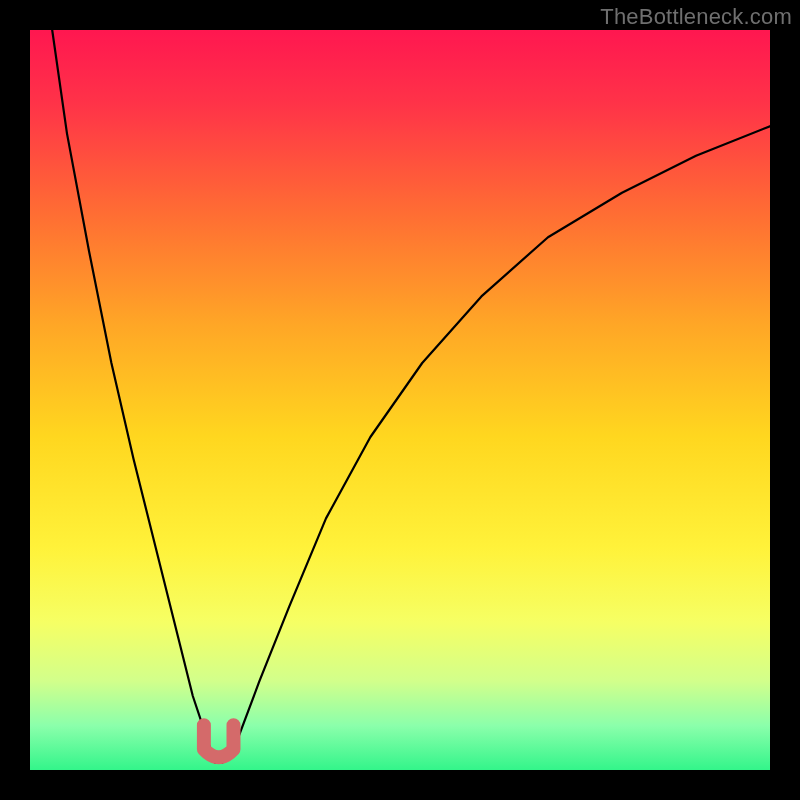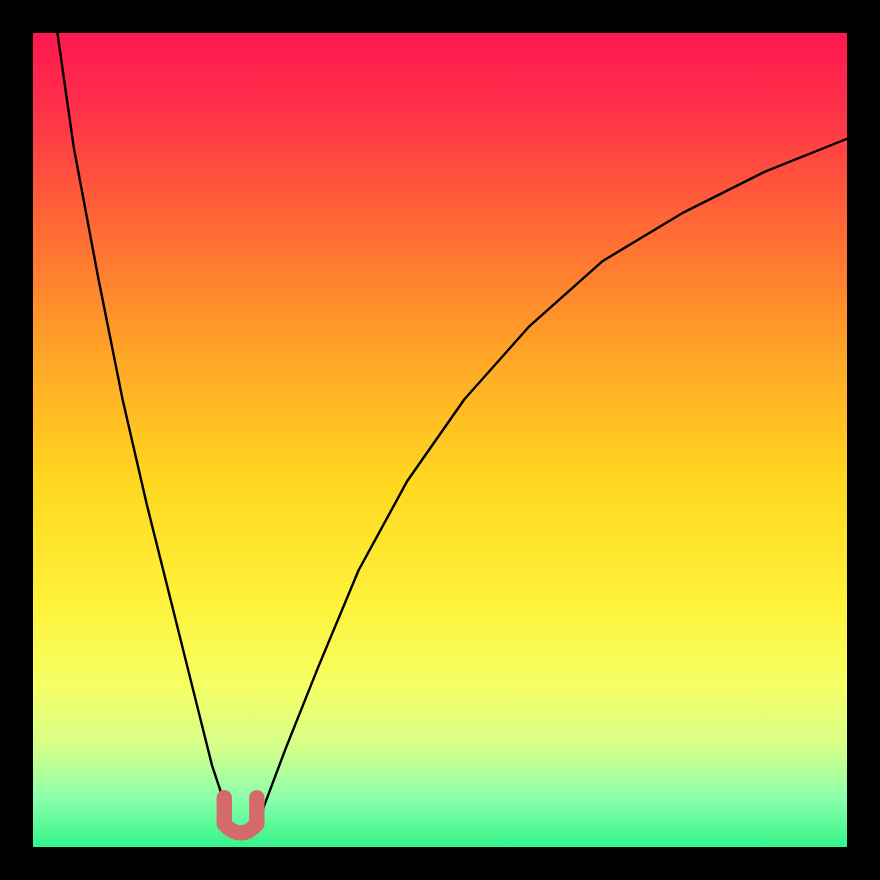--- a/index.html
+++ b/index.html
@@ -57,13 +57,14 @@
 </head>
 <body>
 
 <div class="frame">
   <div class="plot">
     <svg class="curve" viewBox="0 0 740 740" preserveAspectRatio="none">
       <path d="M22.20 0.00 L37.00 103.60 L59.20 222.00 L81.40 333.00 L103.60 429.20 L125.80 518.00 L148.00 606.80 L162.80 666.00 L177.60 710.40 L185.00 732.60 L192.40 732.60 L207.20 710.40 L229.40 651.20 L259.00 577.20 L296.00 488.40 L340.40 407.00 L392.20 333.00 L451.40 266.40 L518.00 207.20 L592.00 162.80 L666.00 125.80 L740.00 96.20" fill="none" stroke="#000" stroke-width="2.2" stroke-linecap="round" stroke-linejoin="round"></path>
       <path d="M 173.9 695.2 L 173.9 719.2 Q 188.7 735.2 203.5 719.2 L 203.5 695.2" fill="none" stroke="#d46a6a" stroke-width="14" stroke-linecap="round" stroke-linejoin="round"></path>
     </svg>
   </div>
+  <div class="watermark">TheBottleneck.com</div>
 </div>
 
 </body></html>

